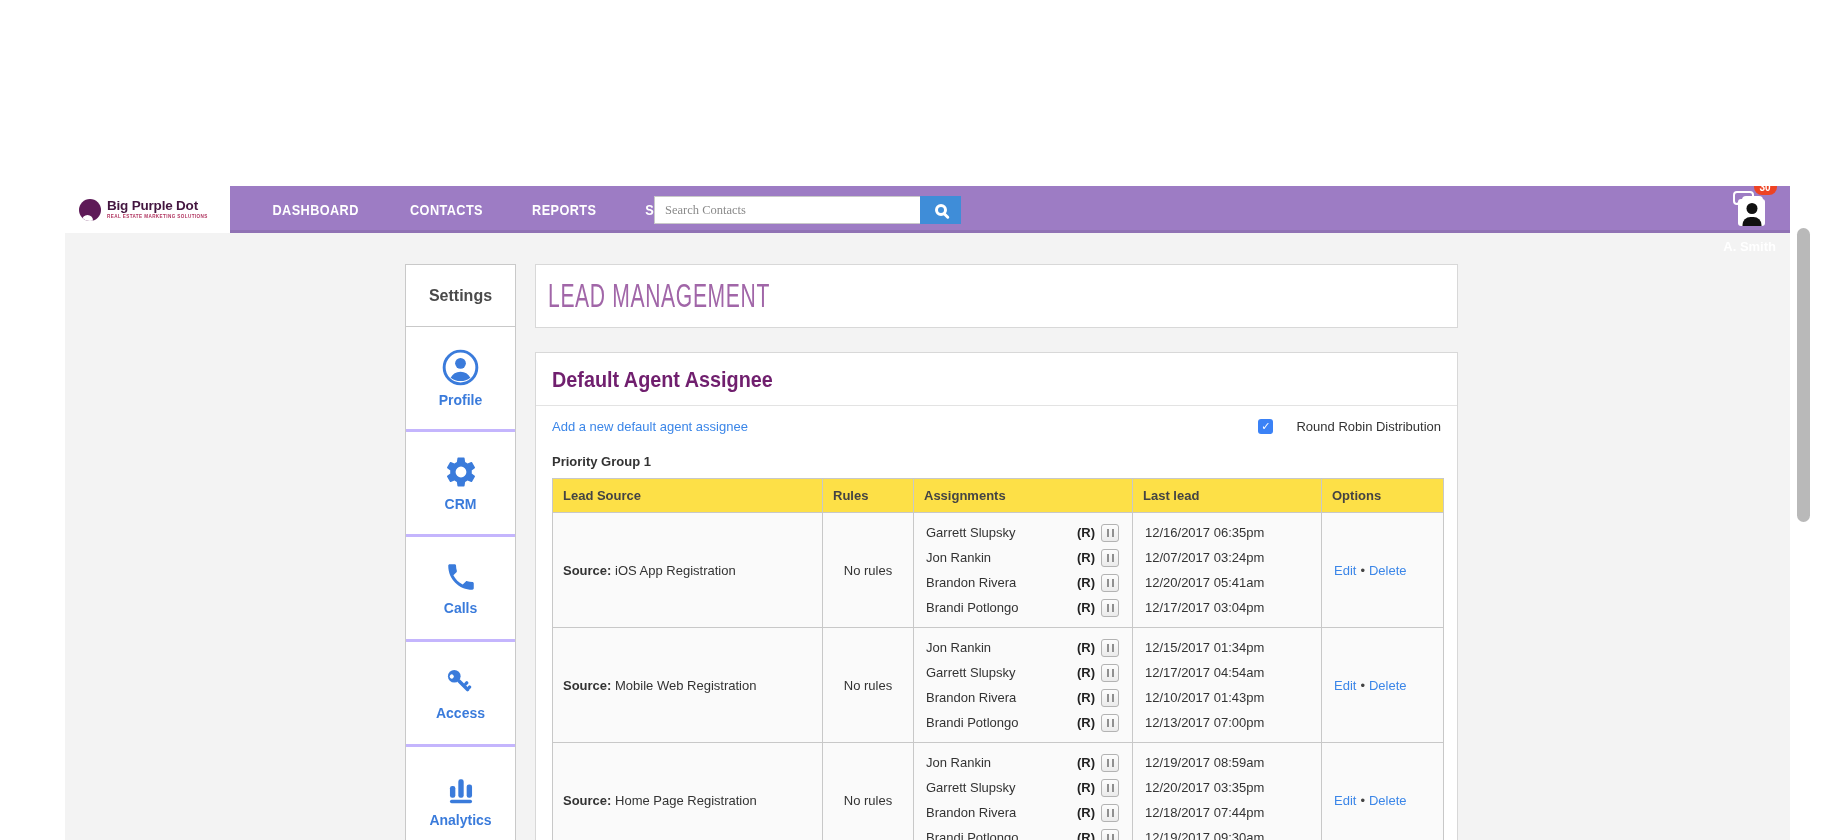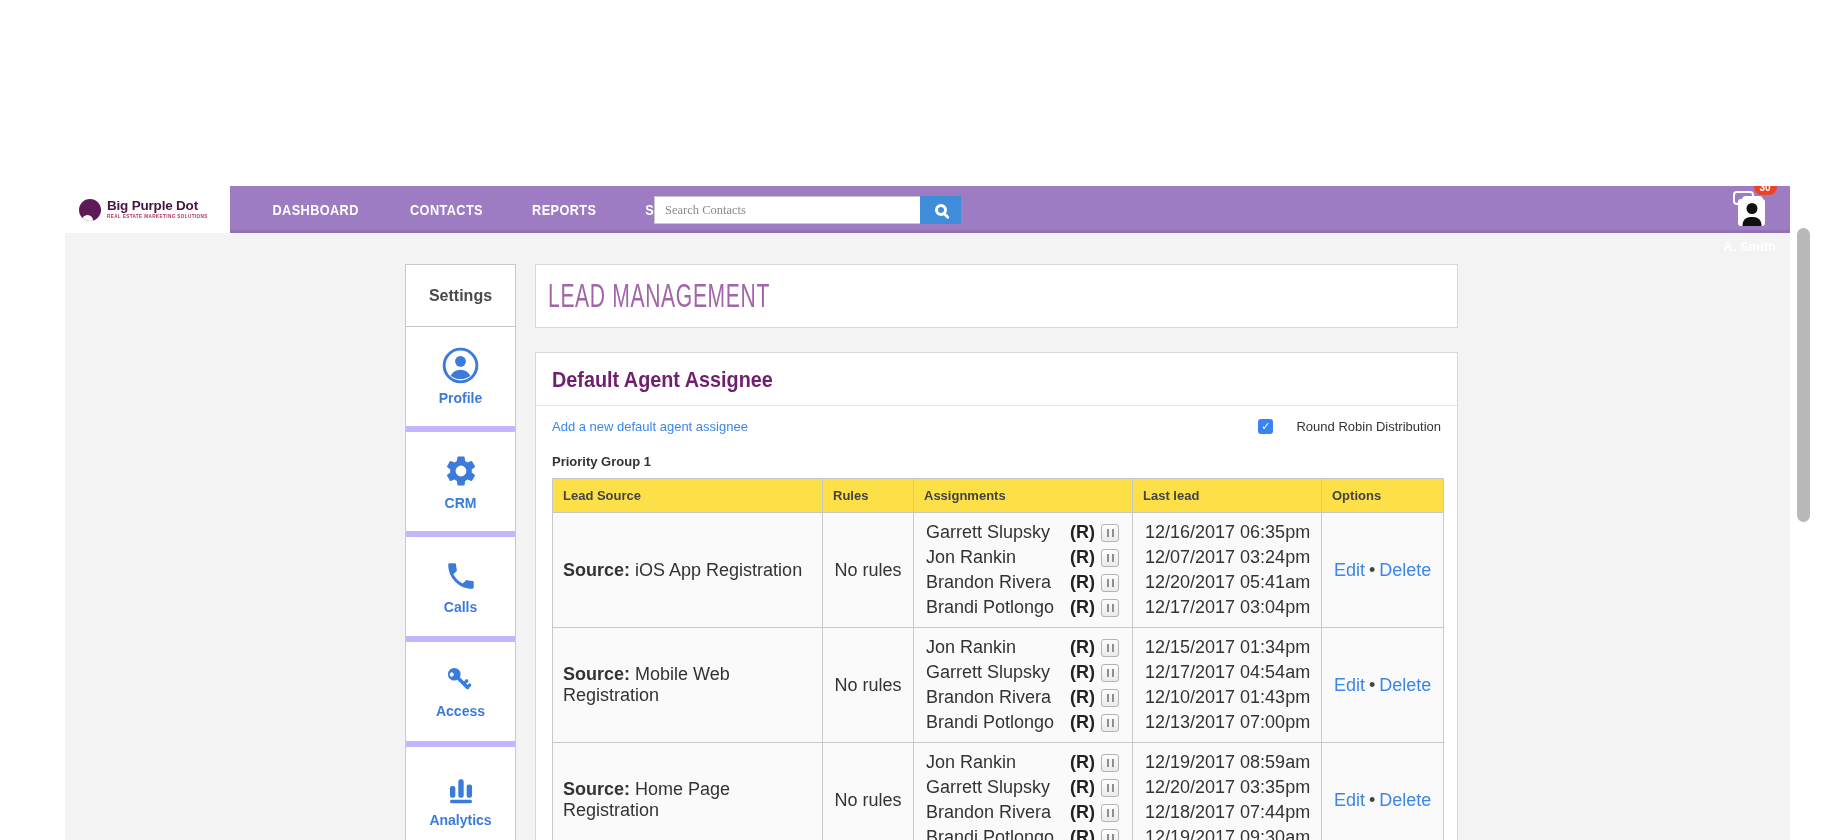--- a/index.html
+++ b/index.html
@@ -63,21 +63,21 @@
   .avatar-body { position:absolute; bottom:-3px; left:50%; transform:translateX(-50%);
     width:19px; height:12px; background:#111; border-radius:8px 8px 0 0; }
   .username { color:#fff; font-weight:bold; font-size:13px; margin-right:4px; }
 
   
   .sidebar { position:absolute; left:340px; top:78px; width:111px; background:#fff;
     border:1px solid #c9c9c9; }
   .sb-title { height:62px; display:flex; align-items:center; justify-content:center;
     font-size:16px; font-weight:bold; color:#4a4a4a; border-bottom:1px solid #c9c9c9; }
   .sb-item { height:105px; display:flex; flex-direction:column; align-items:center;
-    justify-content:center; gap:6px; border-bottom:6px solid #c4b5fd; cursor:pointer;
+    justify-content:center; gap:6px; border-bottom:3px solid #c4b5fd; cursor:pointer;
     text-decoration:none; }
   .sb-item:last-child { border-bottom:none; }
   .sicon { color:#3a7bdb; display:flex; align-items:center; justify-content:center; }
   .sb-label { color:#3a7bdb; font-weight:bold; font-size:14px; }
 
   
   .main { position:absolute; left:470px; top:78px; width:923px; }
   .card { background:#fff; border:1px solid #d8d8d8; }
   .title-card { height:64px; display:flex; align-items:center; padding-left:12px;
     margin-bottom:24px; }
@@ -96,21 +96,21 @@
     display:flex; align-items:center; justify-content:center; cursor:pointer; flex:none; }
   .checkbox::after { content:"✓"; color:#fff; font-size:11px; font-weight:bold; line-height:1; }
   .group-title { font-size:13px; font-weight:bold; color:#333; margin:20px 0 9px 0; }
 
   table { width:100%; border-collapse:collapse; table-layout:fixed;
     border:1px solid #c8c8c8; }
   th { background:#fde047; font-size:13px; font-weight:bold; color:#444;
     text-align:left; padding:9px 10px; border-right:1px solid #c8c8c8;
     border-bottom:1px solid #c8c8c8; }
   td { border-right:1px solid #c8c8c8; border-bottom:1px solid #c8c8c8;
-    vertical-align:middle; background:#fafafa; font-size:18px; color:#333; }
+    vertical-align:middle; background:#fafafa; font-size:13px; color:#333; }
   th:last-child, td:last-child { border-right:none; }
   .c-src { padding:8px 10px; }
   .c-src b { font-weight:bold; }
   .c-rules { text-align:center; }
   .c-assign, .c-last { padding:7px 0; }
   .aline { height:25px; display:flex; align-items:center; justify-content:space-between;
     padding:0 13px 0 12px; }
   .aname { white-space:nowrap; }
   .aright { display:flex; align-items:center; gap:6px; }
   .rflag { font-weight:bold; color:#222; }

